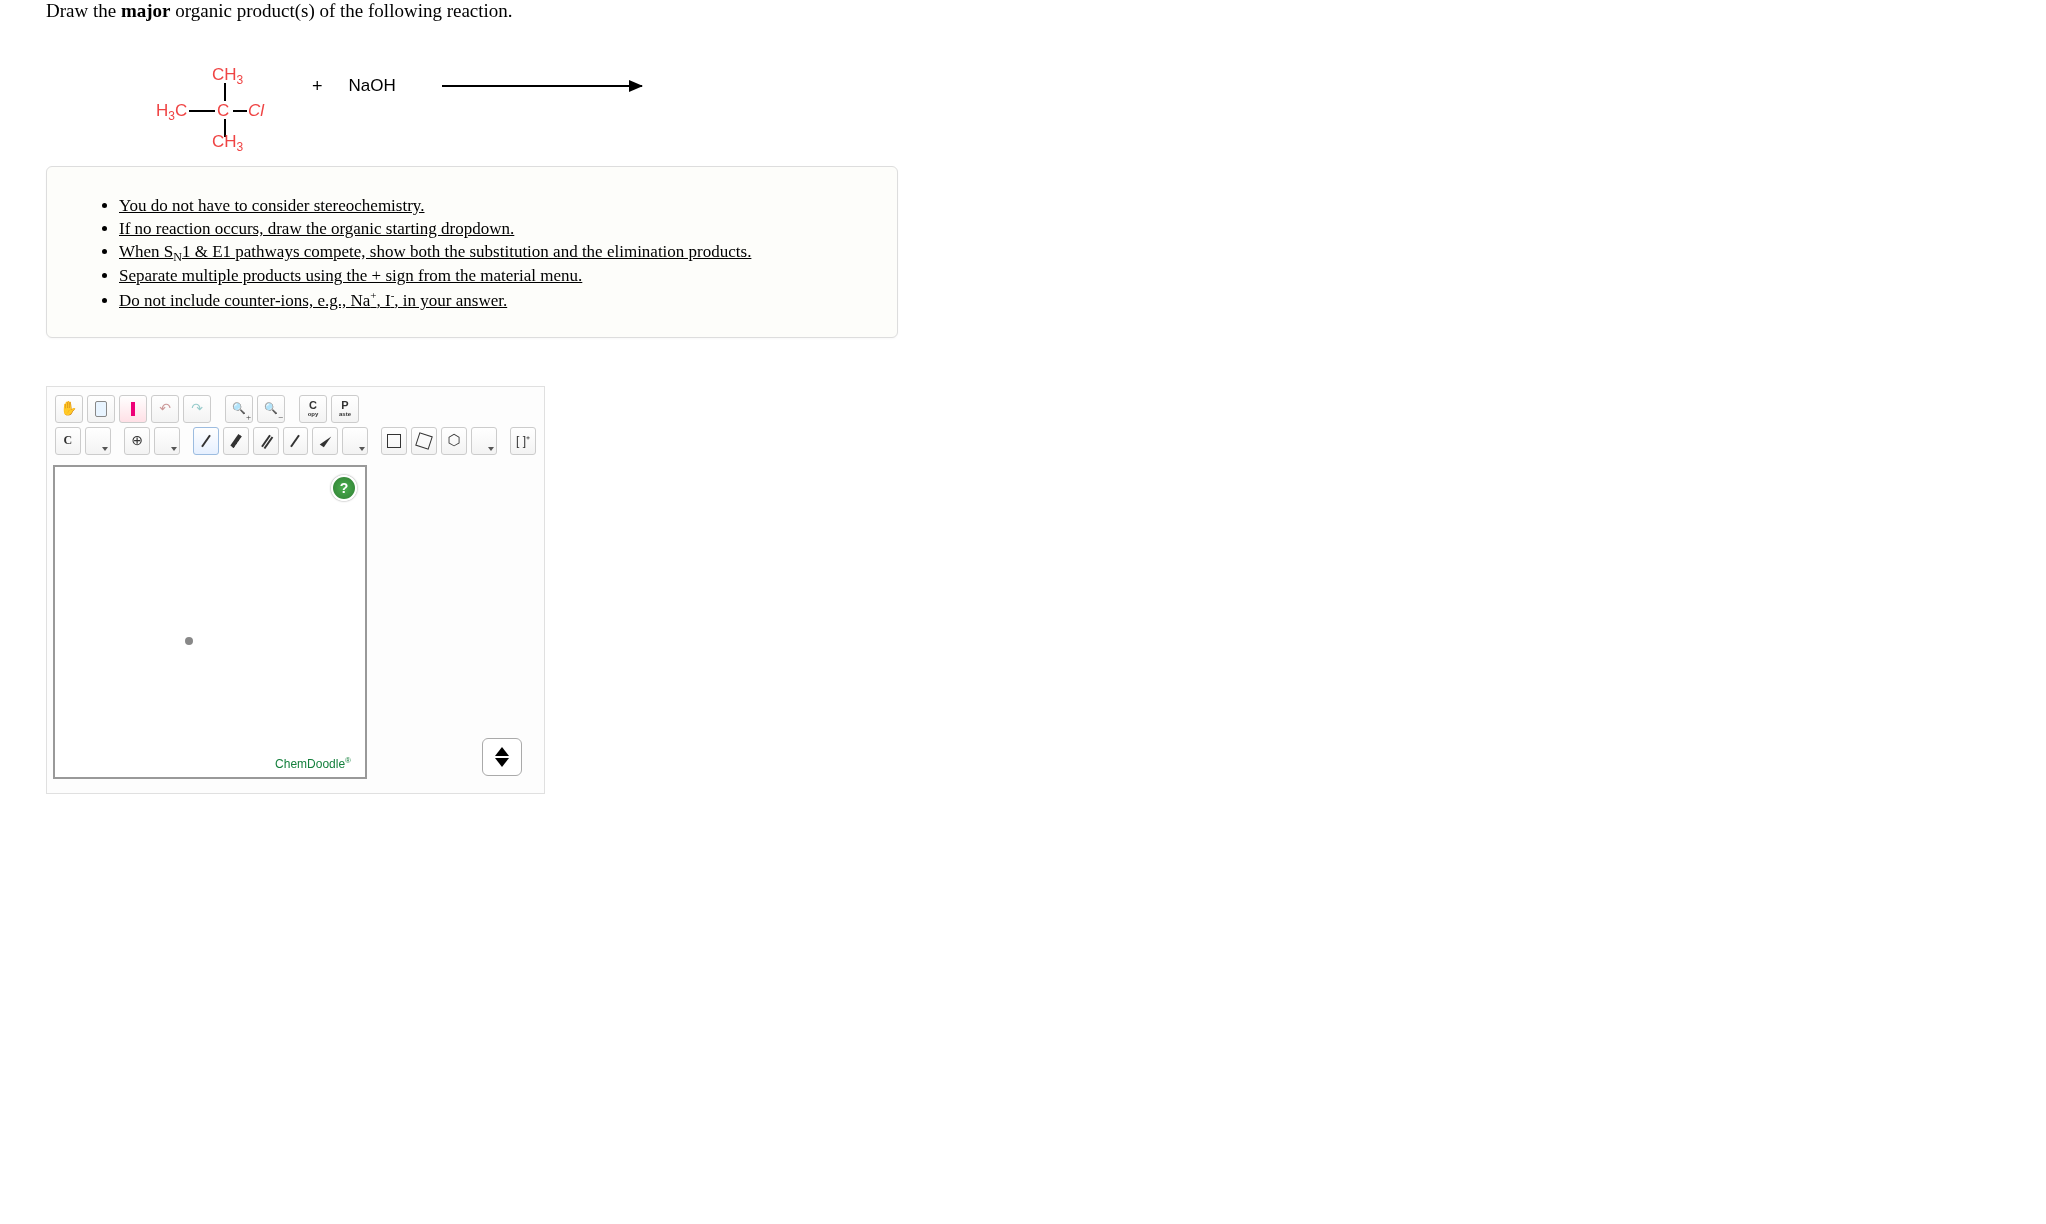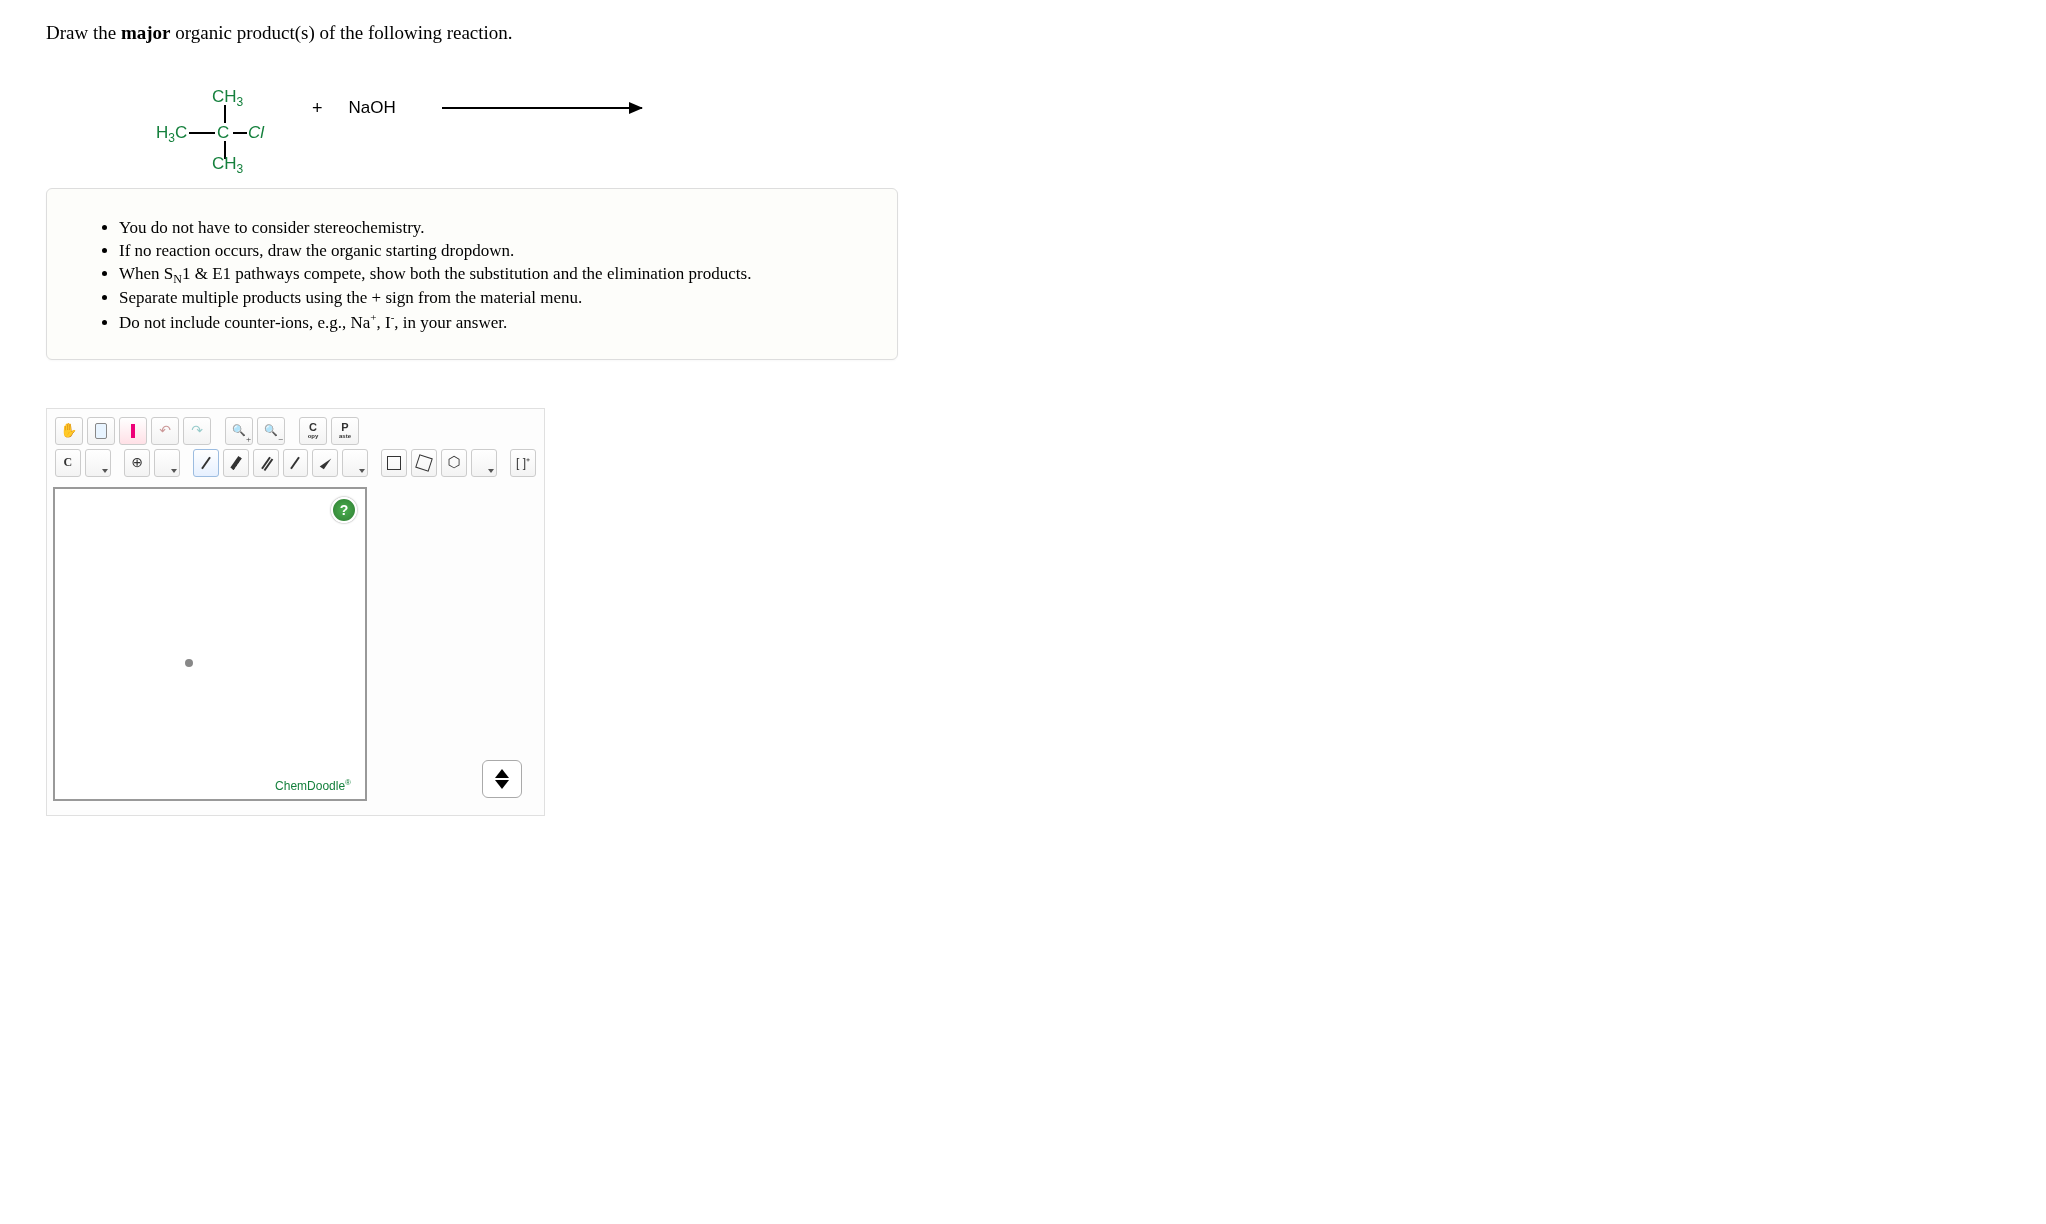--- a/index.html
+++ b/index.html
@@ -8,42 +8,42 @@
     font-family: "Times New Roman", Times, serif;
     background: #fff;
     color: #000;
     font-size: 16px;
   }
   .page {
     width: 2046px;
     height: 1224px;
     position: relative;
     box-sizing: border-box;
-    padding: 22px 0 0 46px;
+    padding: 0 0 0 46px;
   }
   .question-text {
     font-size: 19px;
     margin-bottom: 14px;
   }
   .question-text b { font-weight: bold; }
   .reaction {
     display: flex;
     align-items: center;
     padding-left: 110px;
     gap: 26px;
     height: 100px;
     margin-bottom: 30px;
   }
   .structure {
     position: relative;
     width: 130px;
     height: 90px;
     font-family: Arial, sans-serif;
     font-size: 17px;
-    color: #15803d;
+    color: #ef4444;
     margin-top: 47px;
   }
   .structure .top { position: absolute; left: 56px; top: 0; }
   .structure .bot { position: absolute; left: 56px; bottom: 0; }
   .structure .left { position: absolute; left: 0; top: 36px; text-align: right; }
   .structure .right { position: absolute; left: 92px; top: 36px; font-style: italic; }
   .structure .c  { position: absolute; left: 61px; top: 36px; }
   .structure .sub { font-size: 12px; vertical-align: sub; }
   .structure .linev1 { position:absolute; left:68px; top:18px; width:2px; height:18px; background:#000; }
   .structure .linev2 { position:absolute; left:68px; top:54px; width:2px; height:18px; background:#000; }
@@ -68,20 +68,21 @@
     border-bottom: 6px solid transparent;
   }
   .instructions-box {
     width: 790px;
     border: 1px solid #ddd;
     border-radius: 6px;
     background: #fdfdfa;
     padding: 28px 30px 24px 30px;
     margin-bottom: 48px;
     box-shadow: 0 1px 2px rgba(0,0,0,0.03);
+    text-decoration: underline;
   }
   .instructions-box ul {
     margin: 0;
     padding-left: 42px;
     font-size: 17px;
     line-height: 1.35;
   }
   .instructions-box li { margin: 0; }
   .instructions-box sub { font-size: 12px; }
   .instructions-box sup { font-size: 11px; }

